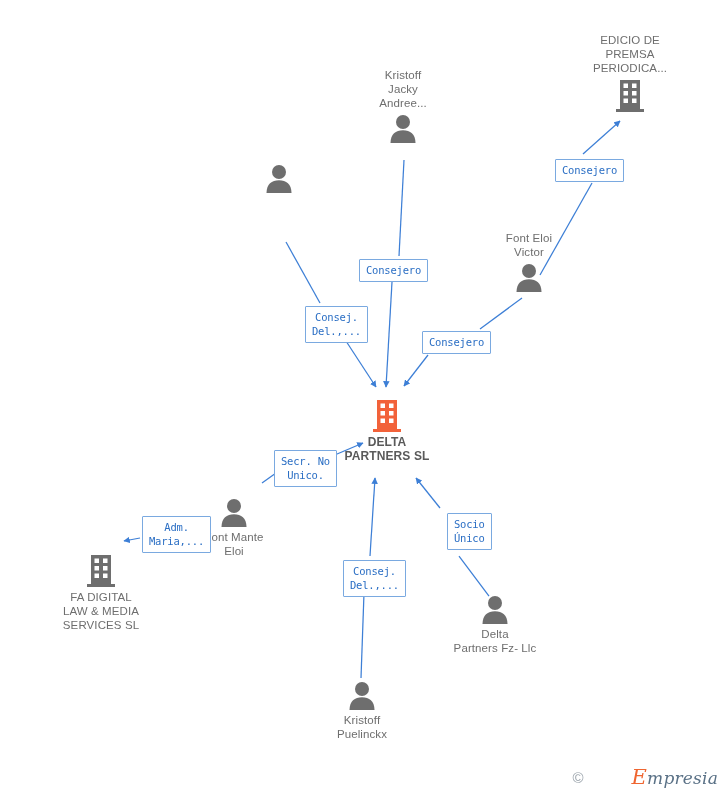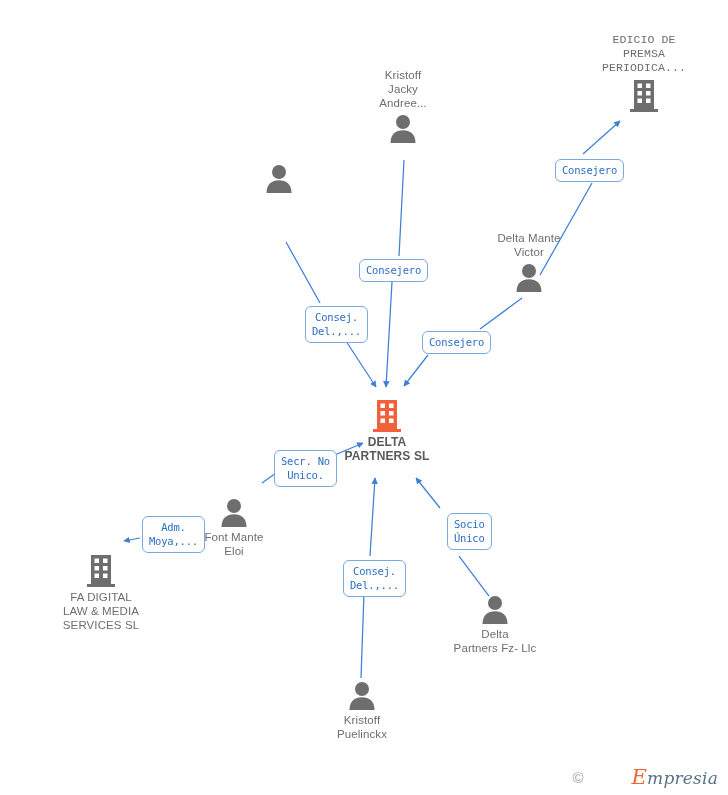--- a/index.html
+++ b/index.html
@@ -55,21 +55,21 @@
     margin: 0 auto;
     line-height: 0;
   }
   .node.label-above .glyph { margin-top: 3px; }
   .node.label-below .glyph { margin-bottom: 3px; }
 
   
   .edge-label {
     position: absolute;
     border: 1.4px solid #7aa9e0;
-    border-radius: 6px;
+    border-radius: 1px;
     background: #ffffff;
     color: #2a6ec4;
     font-size: 10.5px;
     line-height: 14px;
     font-family: "DejaVu Sans Mono", "Liberation Mono", monospace;
     text-align: center;
     padding: 3px 6px 4px 6px;
     white-space: pre-line;
     z-index: 8;
     letter-spacing: -0.2px;
@@ -136,21 +136,21 @@
       <path d="M 140 538 L 124 541"></path>
 
       <path d="M 361 678 L 364 593" marker-end="none"></path>
       <path d="M 370 556 L 375 478"></path>
 
       <path d="M 489 596 L 459 556" marker-end="none"></path>
       <path d="M 440 508 L 416 478"></path>
     </g>
   </svg>
 
-  <div class="node label-above" style="left:644px; top:33px;font-family:Liberation Mono, monospace;">
+  <div class="node label-above" style="left:630px; top:33px;">
     <div class="label">EDICIO DE
 PREMSA
 PERIODICA...</div>
     <span class="glyph">
       <svg width="30" height="34" viewBox="0 0 30 34" xmlns="http://www.w3.org/2000/svg">
         <rect x="5" y="2" width="20" height="29" fill="#6e6e6e"></rect>
         <rect x="1" y="31" width="28" height="3" fill="#6e6e6e"></rect>
         <g fill="#ffffff">
           <rect x="8.5" y="5.5" width="4.5" height="4.5"></rect>
           <rect x="17" y="5.5" width="4.5" height="4.5"></rect>
@@ -178,21 +178,21 @@
   <div class="node label-above" style="left:279px; top:160px;">
     <span class="glyph">
       <svg width="30" height="30" viewBox="0 0 30 30" xmlns="http://www.w3.org/2000/svg">
         <circle cx="15" cy="9" r="7" fill="#6e6e6e"></circle>
         <path d="M 2.5 30 C 2.5 21 7.8 17.2 15 17.2 C 22.2 17.2 27.5 21 27.5 30 Z" fill="#6e6e6e"></path>
       </svg>
     </span>
   </div>
 
   <div class="node label-above" style="left:529px; top:231px;">
-    <div class="label">Delta Mante
+    <div class="label">Font Eloi
 Victor</div>
     <span class="glyph">
       <svg width="30" height="30" viewBox="0 0 30 30" xmlns="http://www.w3.org/2000/svg">
         <circle cx="15" cy="9" r="7" fill="#6e6e6e"></circle>
         <path d="M 2.5 30 C 2.5 21 7.8 17.2 15 17.2 C 22.2 17.2 27.5 21 27.5 30 Z" fill="#6e6e6e"></path>
       </svg>
     </span>
   </div>
 
   <div class="node label-below" style="left:387px; top:398px;">
@@ -273,21 +273,21 @@
 
   <div class="edge-label" style="left:305px; top:306px;">Consej.
 Del.,...</div>
 
   <div class="edge-label" style="left:422px; top:331px;">Consejero</div>
 
   <div class="edge-label" style="left:274px; top:450px;">Secr. No
 Unico.</div>
 
   <div class="edge-label" style="left:142px; top:516px;">Adm.
-Moya,...</div>
+Maria,...</div>
 
   <div class="edge-label" style="left:343px; top:560px;">Consej.
 Del.,...</div>
 
   <div class="edge-label" style="left:447px; top:513px;">Socio
 Único</div>
 
   <div id="watermark">
     <span class="copy">©</span>
     <span class="brand"><span class="cap">E</span><span>mpresia</span></span>

